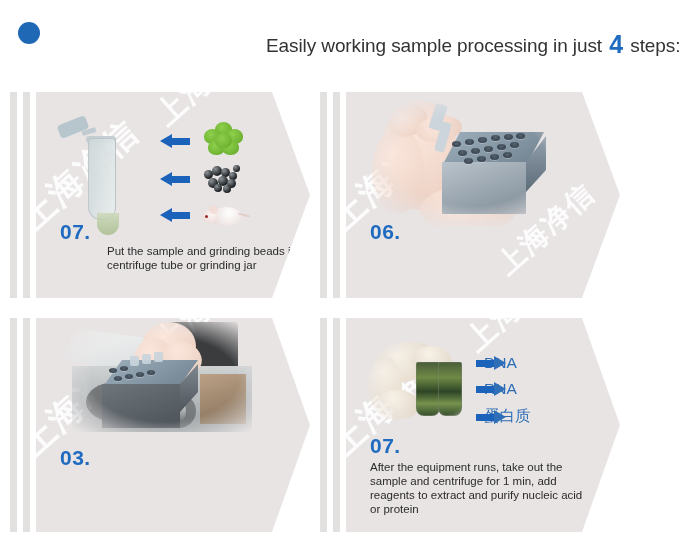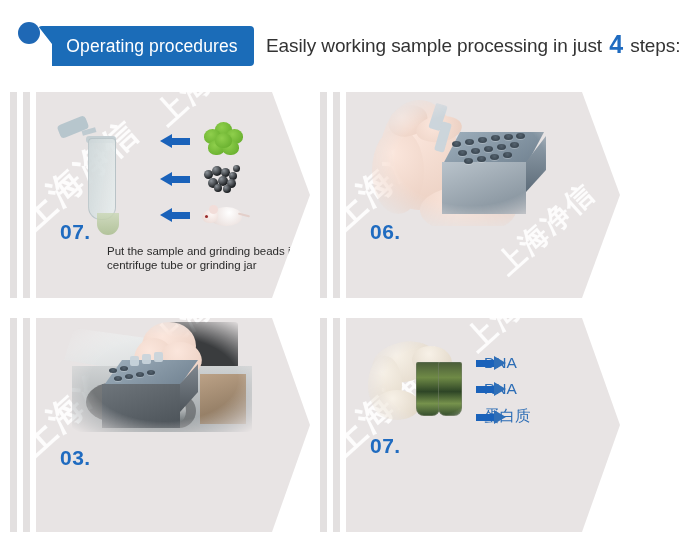--- a/index.html
+++ b/index.html
@@ -247,23 +247,20 @@
   }
   #o1{left:130px;top:36px;}
   #o2{left:130px;top:62px;}
   #o3{left:130px;top:88px;}
 </style>
 </head>
 <body>
 
 <div id="header">
   <div id="badge-dot"></div>
-  <div id="badge">
-    <span id="badge-label">Operating procedures</span>
-  </div>
   <div id="header-title">
     <span>Easily working sample processing in just</span>
     <span class="num">4</span>
     <span>steps:</span>
   </div>
 </div>
 
 <div class="panel-wrap" id="p1">
   <div class="stripe s1"></div>
   <div class="stripe s2"></div>
@@ -456,14 +453,15 @@
     </div>
     <div class="out-row" id="o3">
       <div class="arrow right">
         <div class="shaft"></div>
           <div class="head"></div>
       </div>
       <span class="out-label">蛋白质</span>
     </div>
 
     <div class="step-num">07.</div>
+    <div class="caption">After the equipment runs, take out the sample and centrifuge for 1 min, add reagents to extract and purify nucleic acid or protein</div>
   </div>
 </div>
 
 </body></html>

